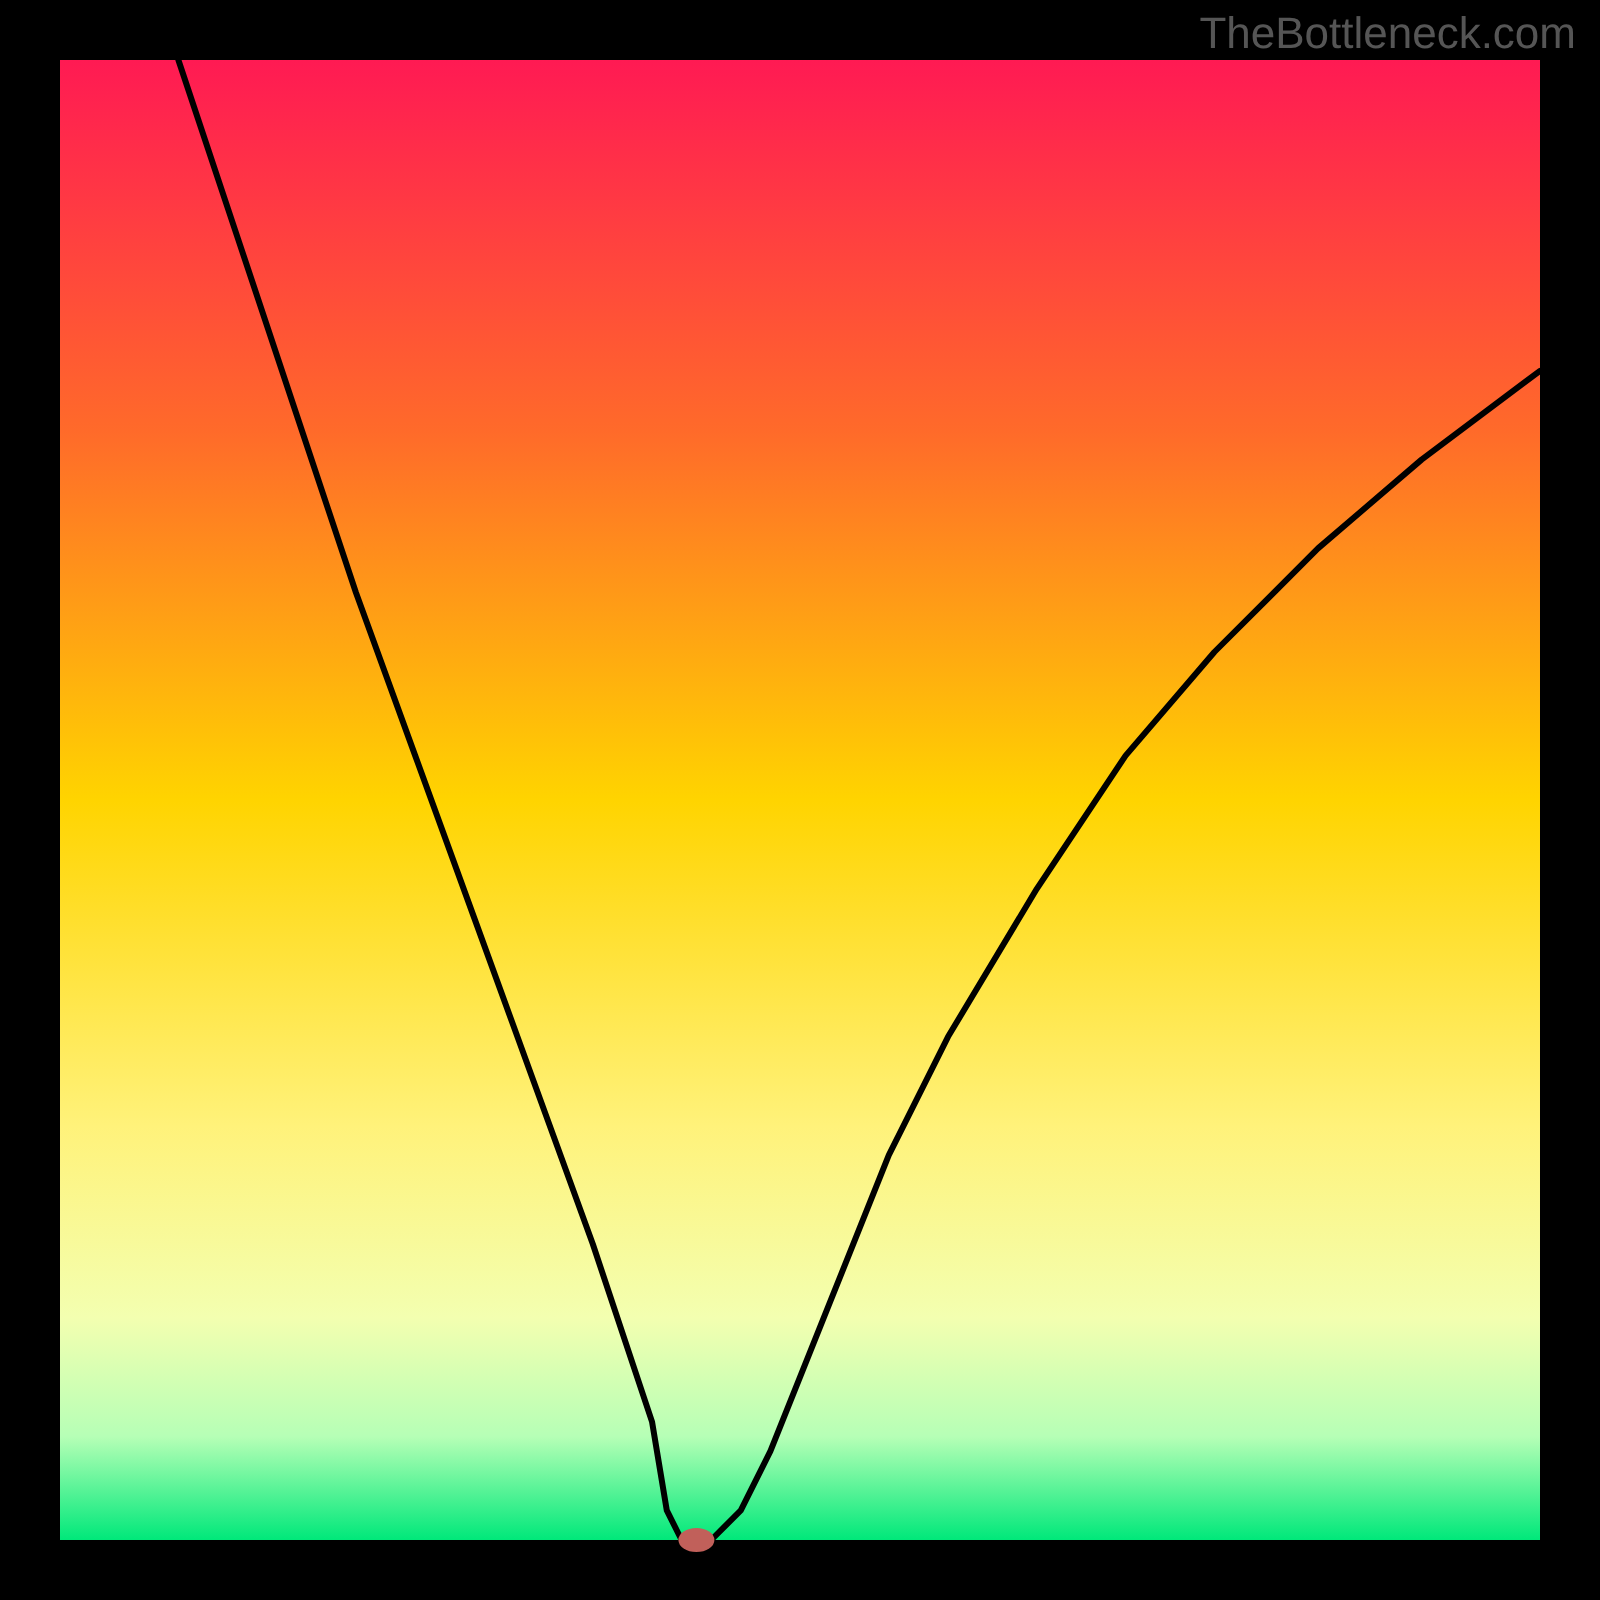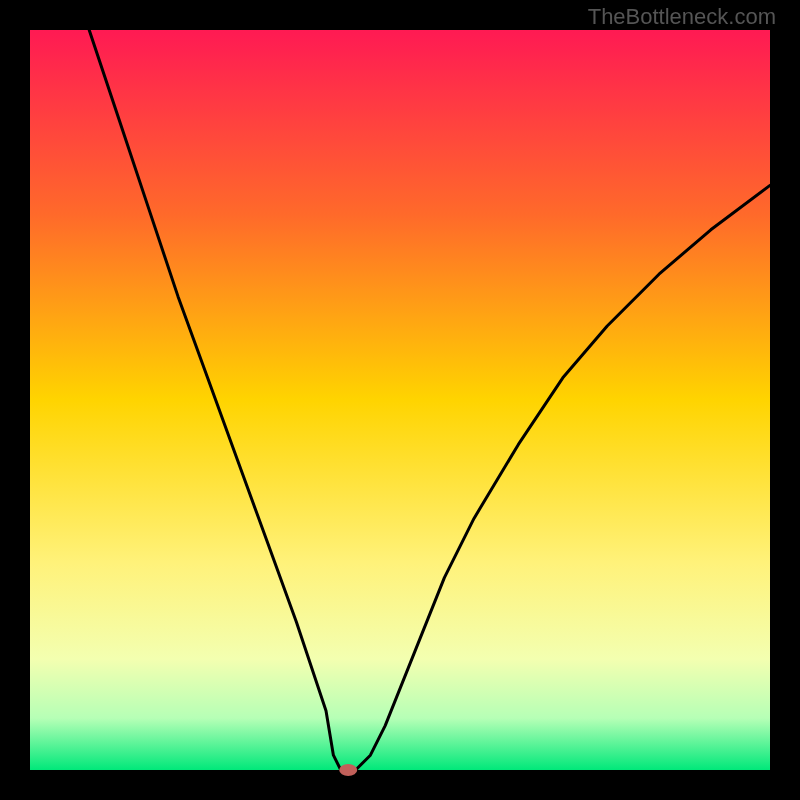--- a/index.html
+++ b/index.html
@@ -12,21 +12,21 @@
     overflow: hidden;
   }
   .container {
     position: relative;
     width: 800px;
     height: 800px;
   }
   .watermark {
     position: absolute;
     top: 4px;
-    right: 24px;
+    right: 12px;
     color: #555;
     font-size: 22px;
     font-weight: 500;
     z-index: 10;
   }
   svg {
     display: block;
   }
 </style>
 </head>

